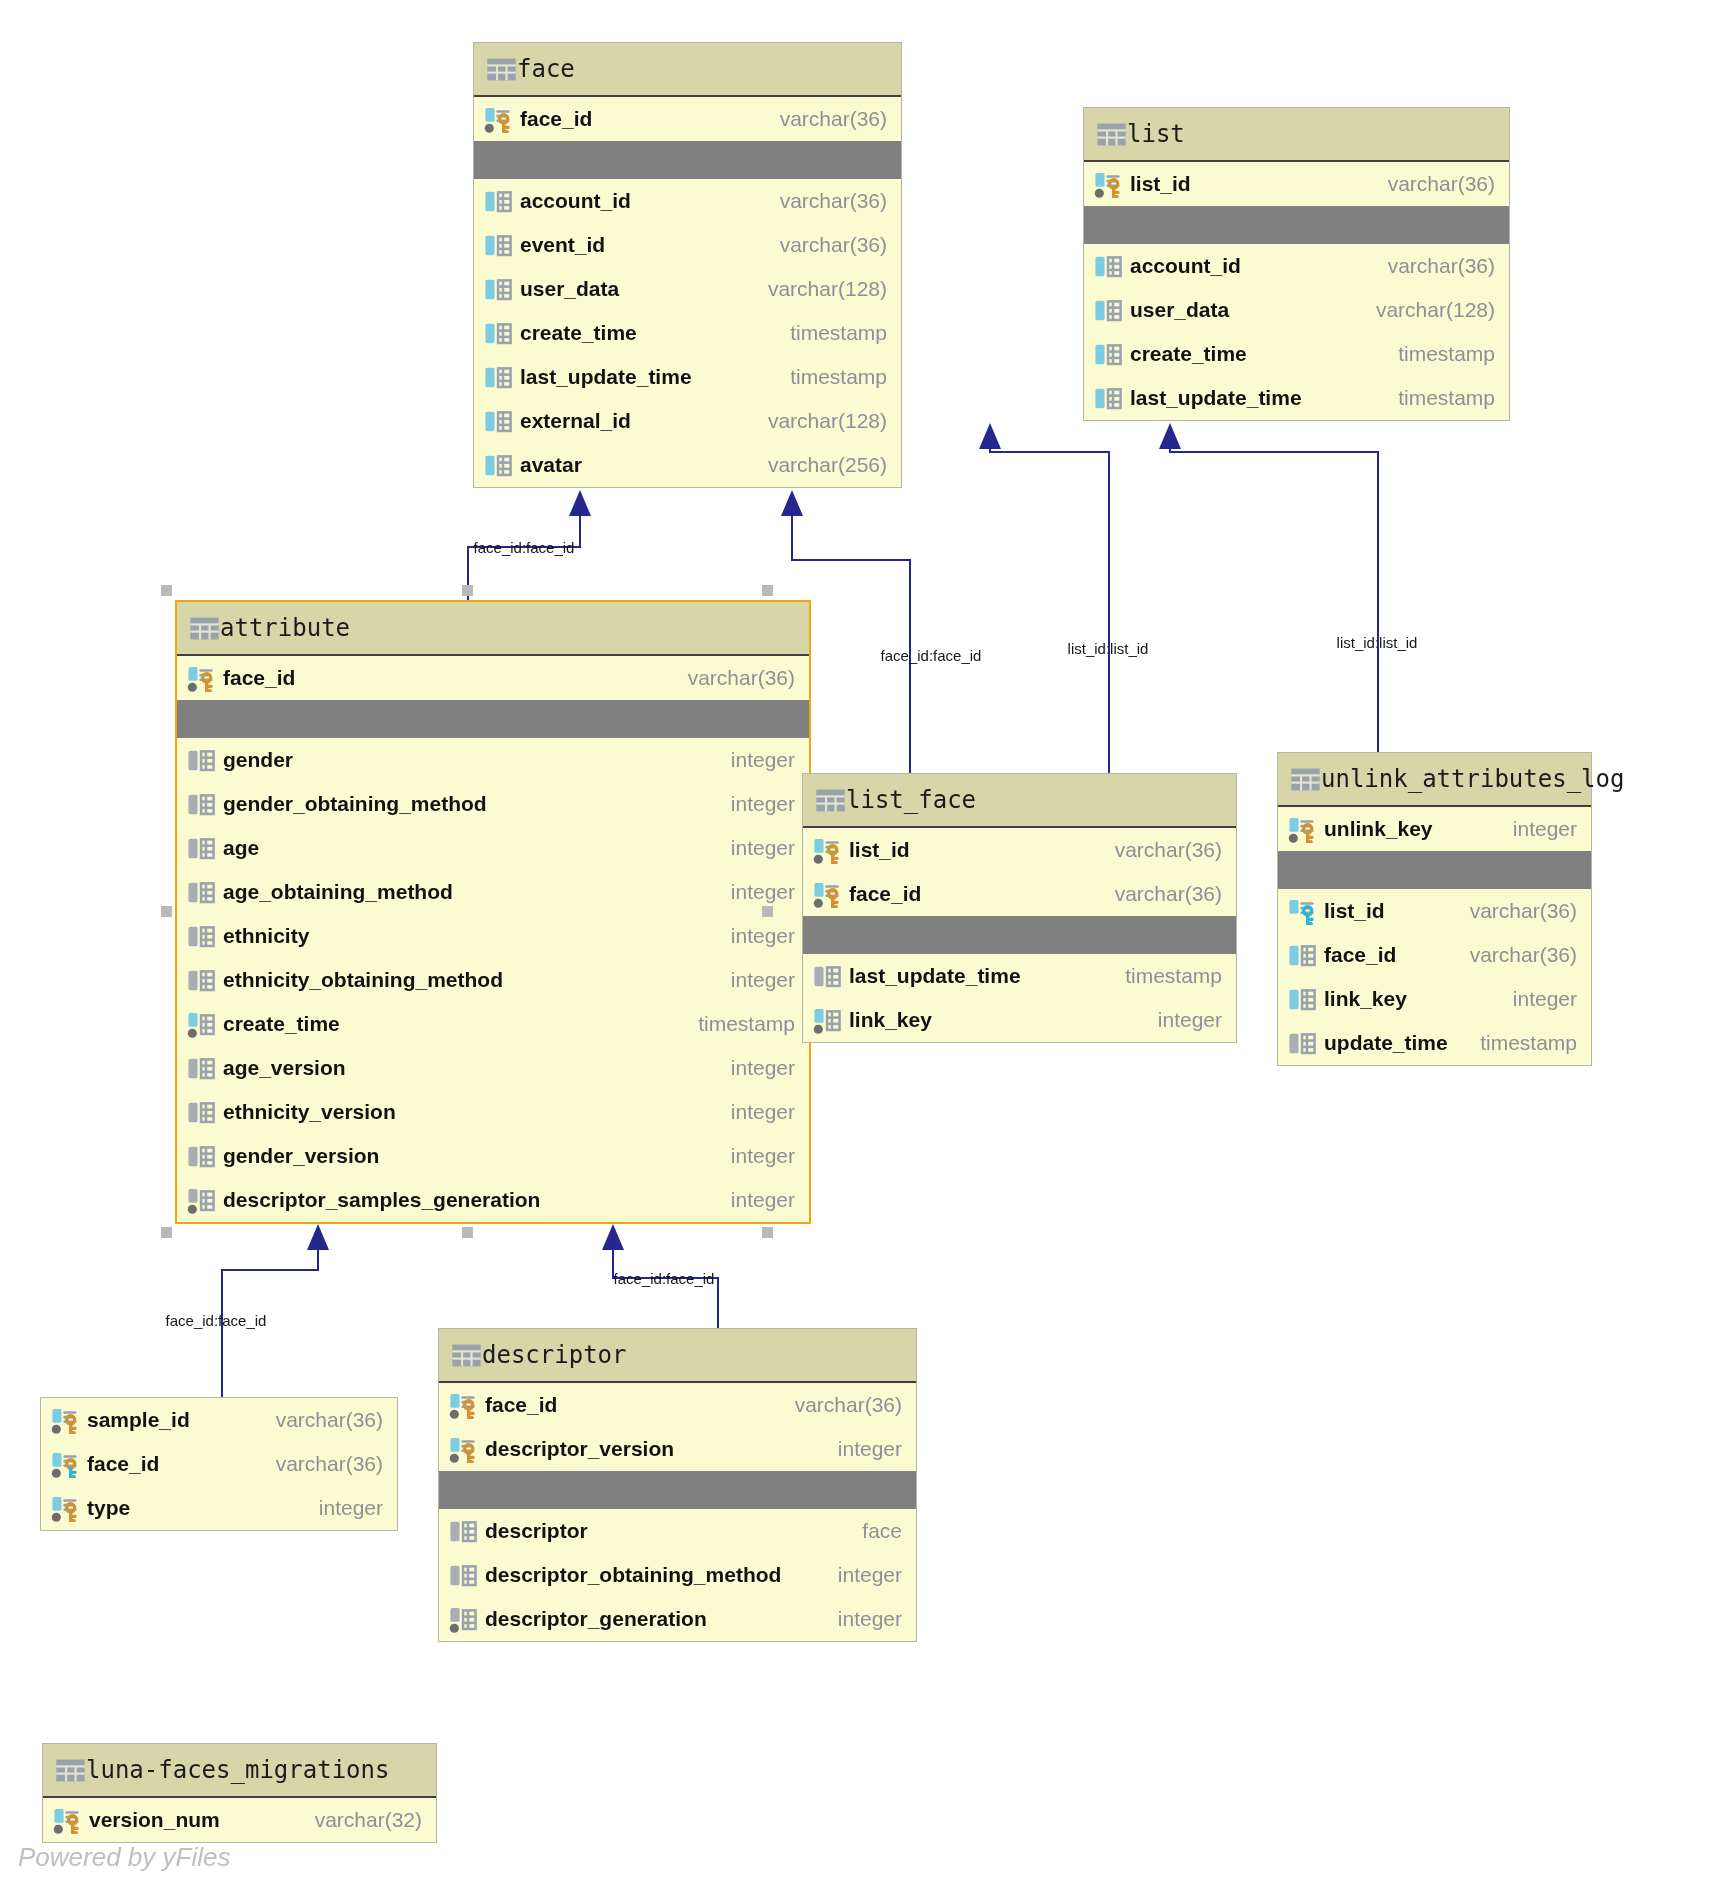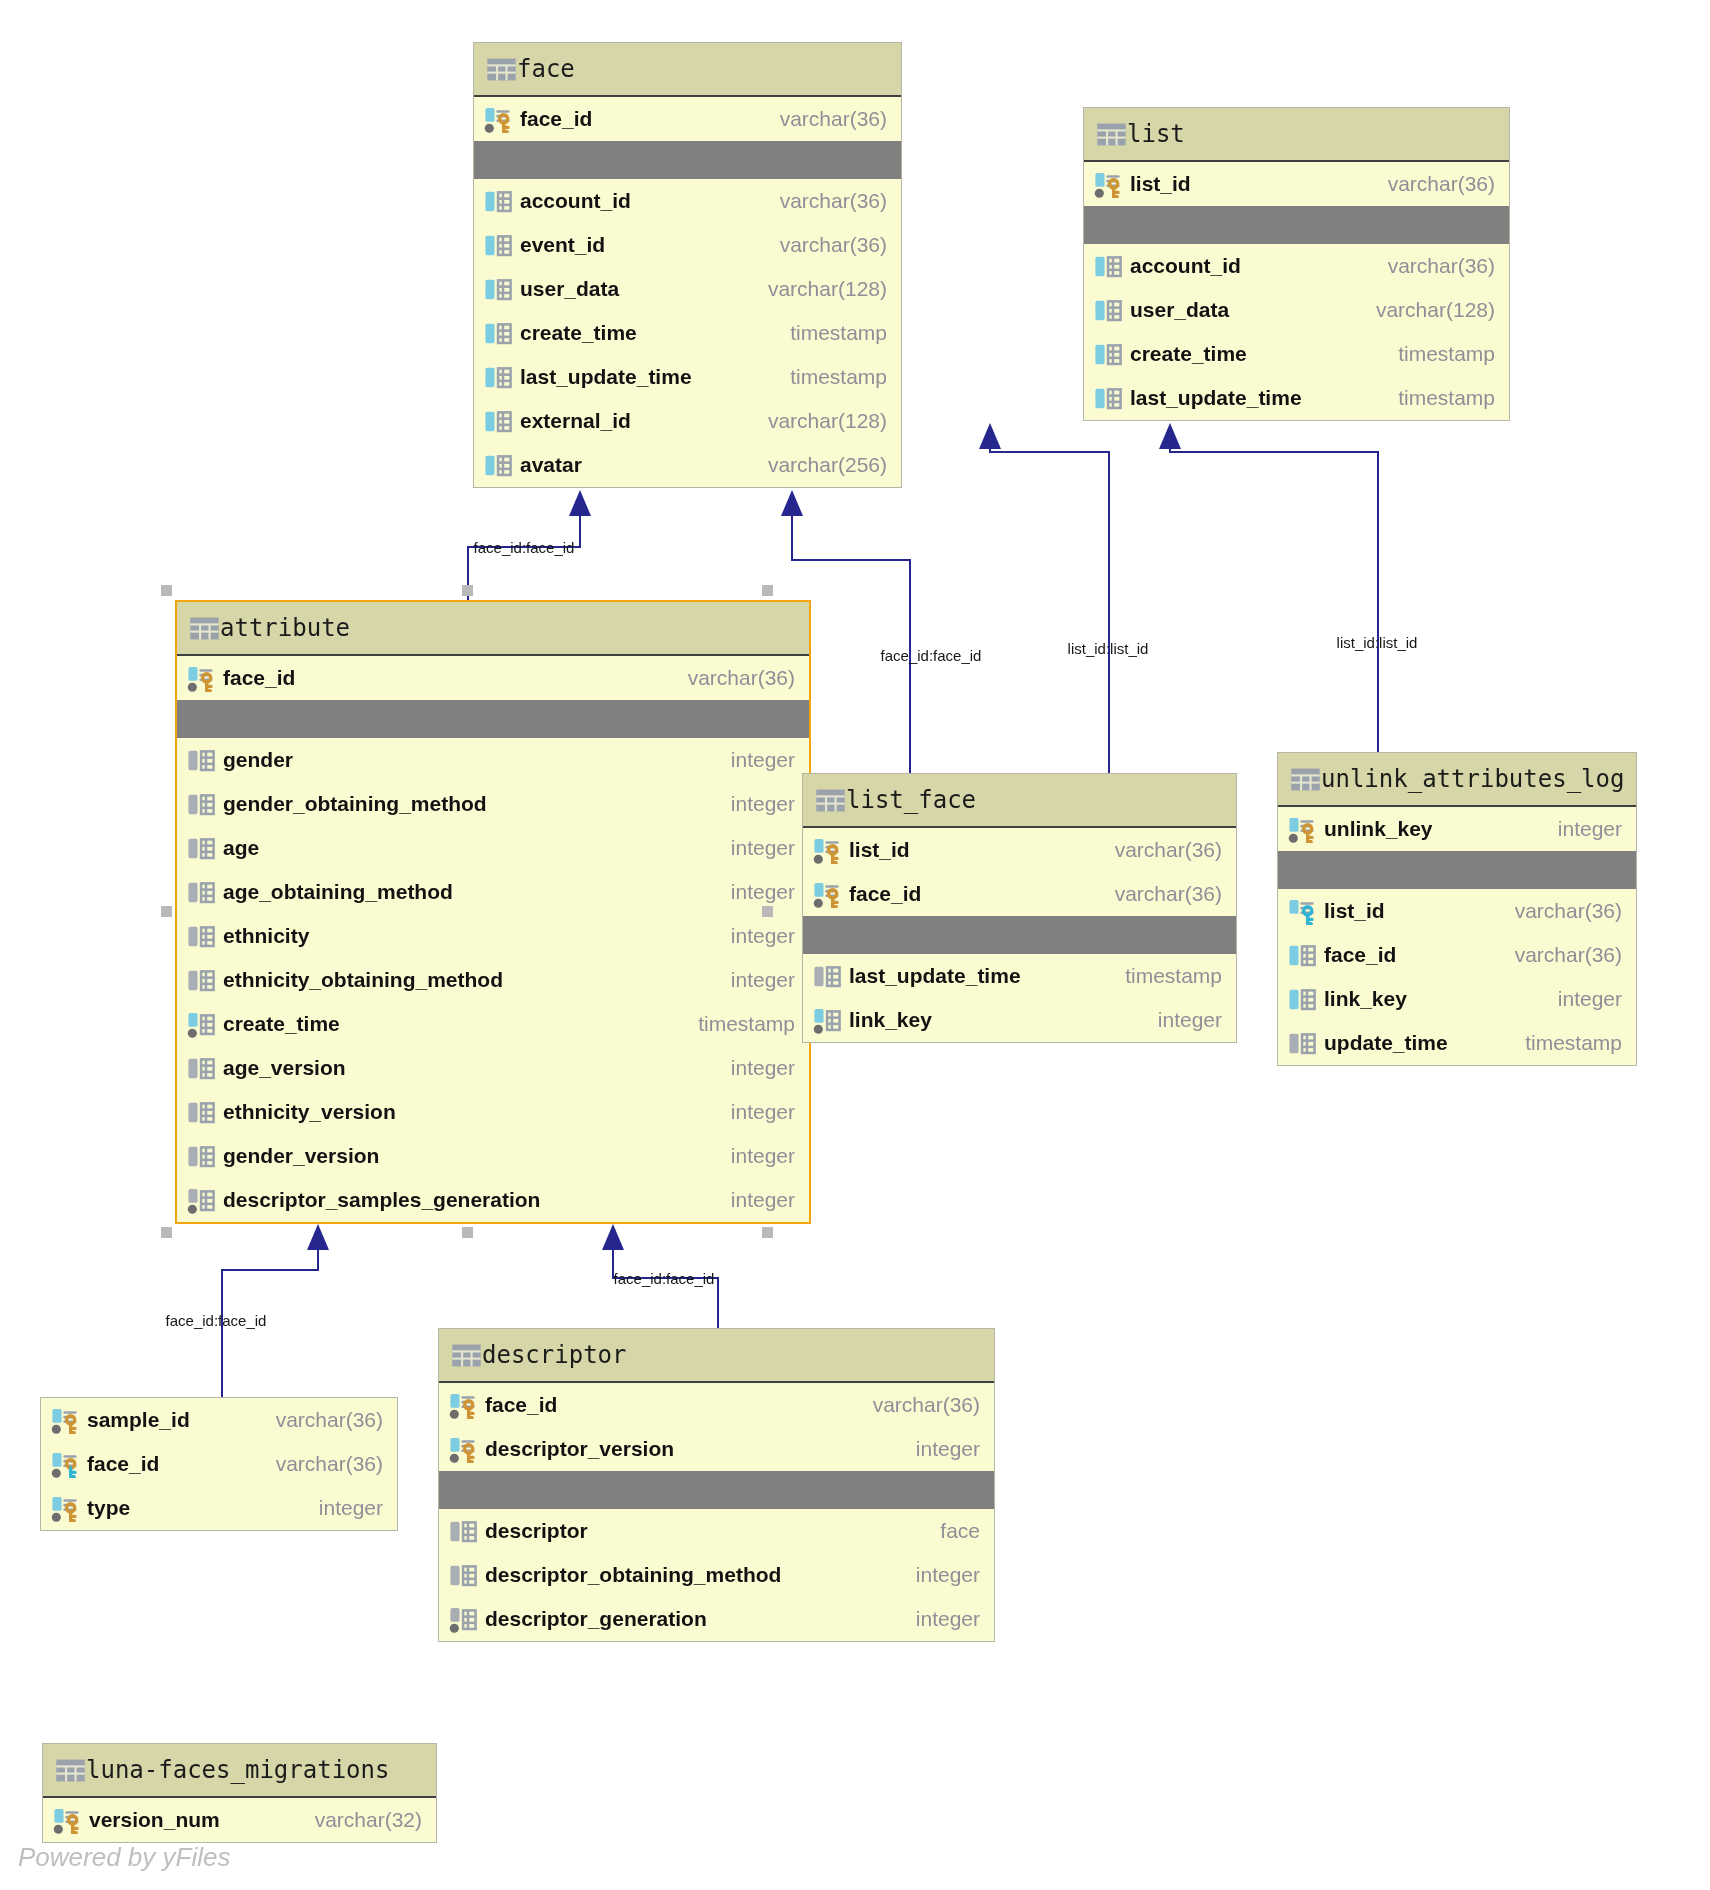--- a/index.html
+++ b/index.html
@@ -595,21 +595,21 @@
     <line x1="8.3" y1="6.3" x2="15.7" y2="6.3"></line>
                 <line x1="8.3" y1="10" x2="15.7" y2="10"></line>
     <line x1="11.2" y1="2.6" x2="11.2" y2="13.6"></line>
               </g>
             </svg>
           </span>
           <span class="c-name">link_key</span>
           <span class="c-type">integer</span>
         </div>
       </div>
-      <div class="table-card" style="left: 1277px; top: 752px; width: 360px;">
+      <div class="table-card" style="left: 1277px; top: 752px; width: 315px;">
         <div class="t-header">
           <span class="icon-box">
             <svg width="31" height="25" viewBox="0 0 19 15">
     <rect x="0.8" y="0.8" width="17.4" height="13.4" fill="#9aa2ac"></rect>
     <g stroke="#e6e6cf" stroke-width="1.3">
       <line x1="0.8" y1="5" x2="18.2" y2="5"></line>
                 <line x1="0.8" y1="9.4" x2="18.2" y2="9.4"></line>
       <line x1="6.8" y1="5" x2="6.8" y2="14.2"></line>
                 <line x1="12.6" y1="5" x2="12.6" y2="14.2"></line>
     </g>
@@ -753,21 +753,21 @@
               <g fill="none" stroke-linecap="round">
     <circle cx="11.6" cy="7.6" r="2.4" stroke="#cf9434" stroke-width="2"></circle>
     <path d="M11.6 10.1 V15.4 M11.6 12.7 H14.2 M11.6 15.2 H13.7" stroke="#cf9434" stroke-width="2"></path>
               </g>
             </svg>
           </span>
           <span class="c-name">type</span>
           <span class="c-type">integer</span>
         </div>
       </div>
-      <div class="table-card" style="left: 438px; top: 1328px; width: 557px;">
+      <div class="table-card" style="left: 438px; top: 1328px; width: 479px;">
         <div class="t-header">
           <span class="icon-box">
             <svg width="31" height="25" viewBox="0 0 19 15">
     <rect x="0.8" y="0.8" width="17.4" height="13.4" fill="#9aa2ac"></rect>
     <g stroke="#e6e6cf" stroke-width="1.3">
       <line x1="0.8" y1="5" x2="18.2" y2="5"></line>
                 <line x1="0.8" y1="9.4" x2="18.2" y2="9.4"></line>
       <line x1="6.8" y1="5" x2="6.8" y2="14.2"></line>
                 <line x1="12.6" y1="5" x2="12.6" y2="14.2"></line>
     </g>

